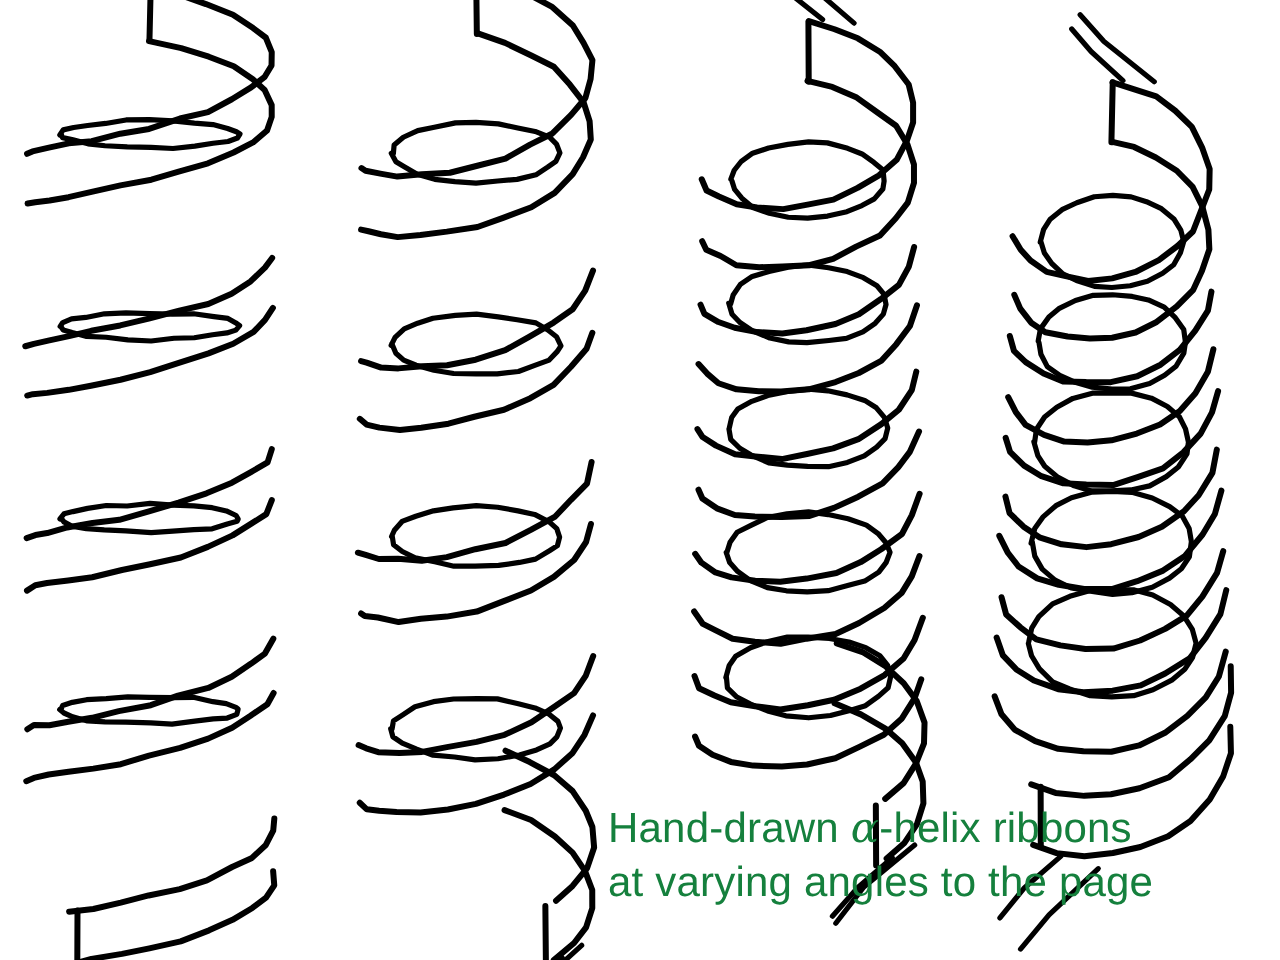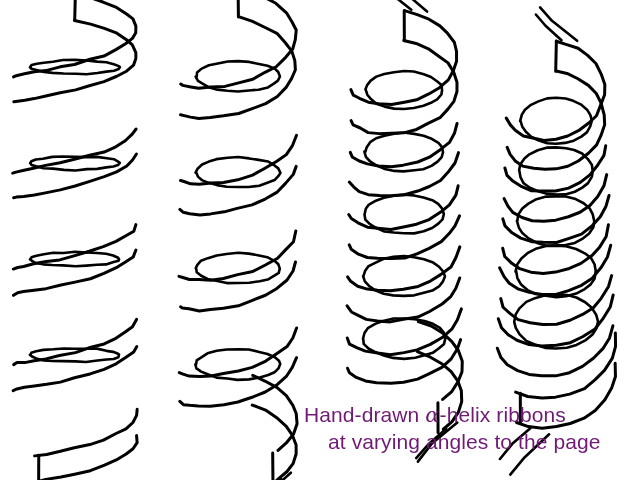--- a/index.html
+++ b/index.html
@@ -1,23 +1,23 @@
 <!DOCTYPE html>
 <html><head>
 <meta charset="utf-8">
 <style>
   html,body{margin:0;padding:0;background:#ffffff;}
   body{width:640px;height:480px;overflow:hidden;
        font-family:"Liberation Sans","DejaVu Sans",sans-serif;}
   #stage{position:relative;width:640px;height:480px;background:#ffffff;}
   #art{position:absolute;left:0;top:0;width:640px;height:480px;}
-  .caption{position:absolute;color:#701a75;font-size:21px;line-height:1.30;
+  .caption{position:absolute;color:#15803d;font-size:21px;line-height:1.30;
            letter-spacing:0.1px;white-space:nowrap;}
   #cap1{left:304px;top:401px;}
-  #cap2{left:304px;top:428px;margin-left:24px;}
+  #cap2{left:304px;top:428px;}
   .alpha{font-family:"DejaVu Serif",serif;font-style:italic;font-size:21px;}
 </style>
 </head>
 <body>
 
 <div id="stage">
 
   <svg id="art" viewBox="0 0 640 480">
     <g id="helix-layer" fill="none" stroke="#000000" stroke-width="3" stroke-linecap="round" stroke-linejoin="round">
         <path d="M 75.00 -6.21 L 89.41 -2.75 L 102.97 2.03 L 116.49 7.40 L 126.56 14.02 L 132.96 18.88 L 135.87 26.09 L 135.77 32.72 L 132.37 38.40 L 125.55 43.70 L 115.91 49.63 L 103.98 56.07 L 89.98 59.27 L 74.53 64.48 L 60.17 66.84 L 45.87 70.60 L 34.38 71.67 L 24.44 73.83 L 16.23 75.71 L 13.53 76.91"></path>

